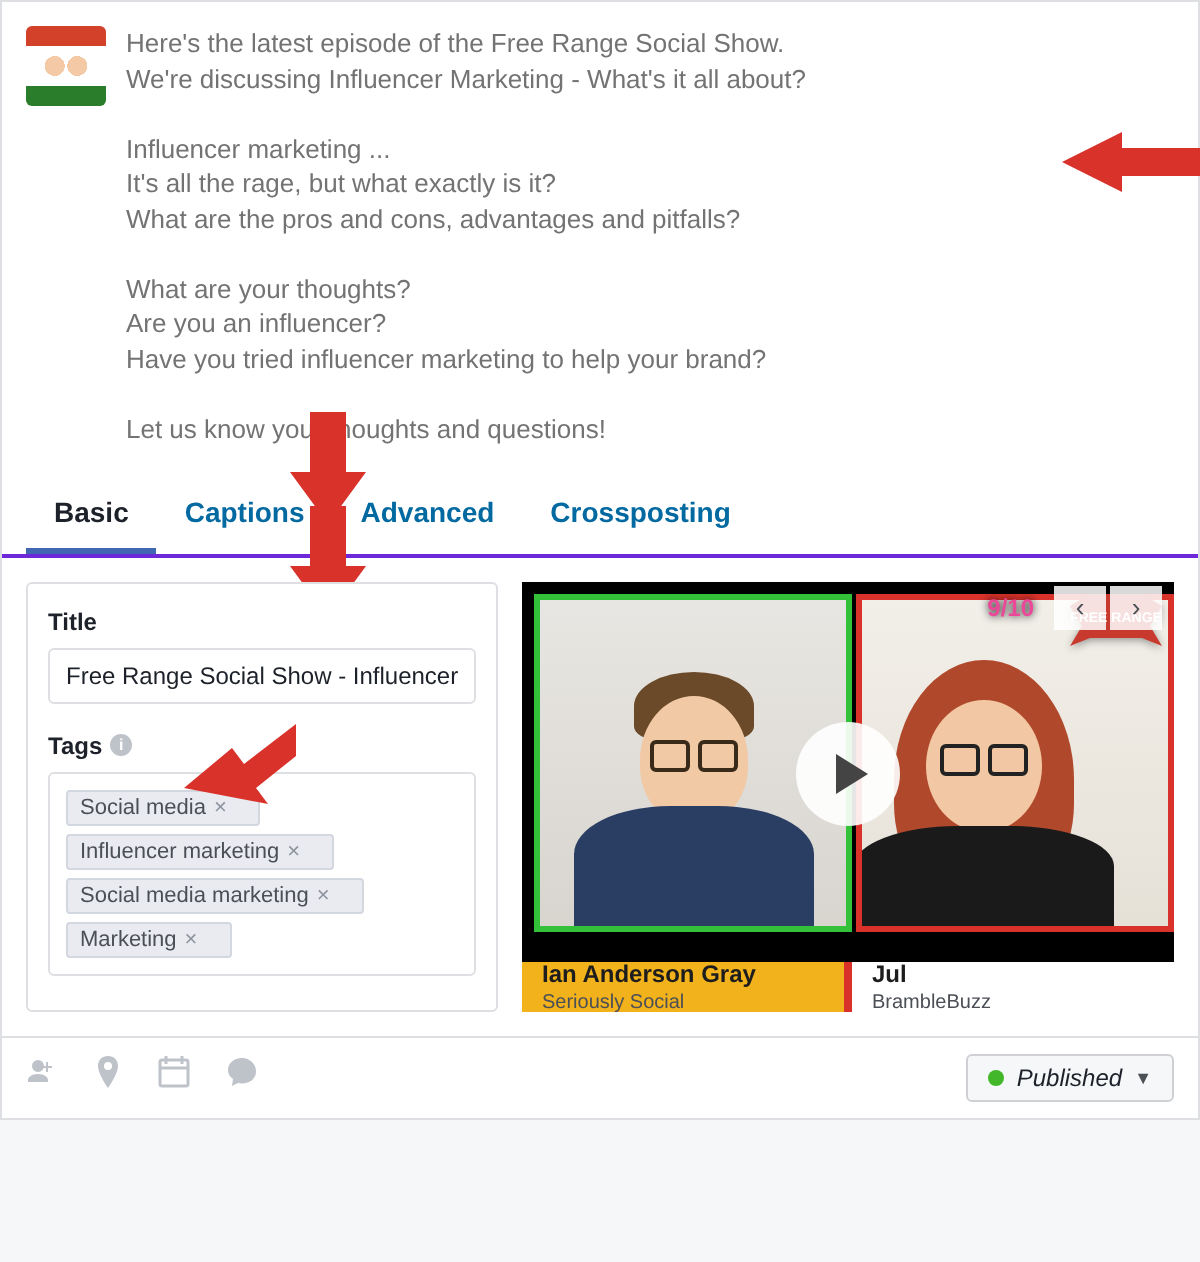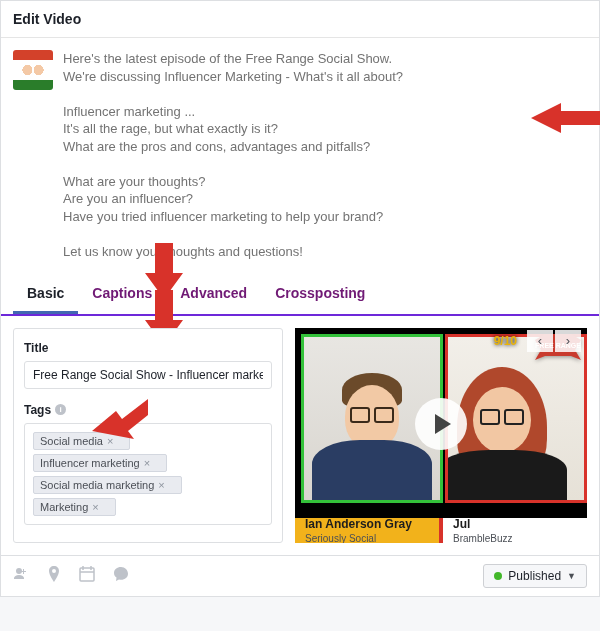--- a/index.html
+++ b/index.html
@@ -6,24 +6,24 @@
   body { font-family: Helvetica, Arial, sans-serif; font-size: 13px; color: #1d2129; background: #f6f7f9; width: 600px; }
   .modal { background: #fff; border: 1px solid #dddfe2; }
   .modal-header { padding: 10px 12px; border-bottom: 1px solid #e5e5e5; font-weight: bold; font-size: 14px; }
   .post-area { display: flex; padding: 12px; gap: 10px; position: relative; }
   .avatar { width: 40px; height: 40px; border-radius: 3px; background: linear-gradient(#d3412a 0 25%, #fff 25% 75%, #2a7d2a 75% 100%); flex-shrink: 0; position: relative; overflow: hidden; }
   .avatar::after { content:''; position:absolute; left:6px; top:10px; width:28px; height:20px; background: radial-gradient(circle at 30% 50%, #f4c9a6 0 5px, transparent 5px), radial-gradient(circle at 70% 50%, #f4c9a6 0 5px, transparent 5px); }
   .post-text { font-size: 13px; line-height: 1.35; color: #737373; white-space: pre-line; flex: 1; }
   .arrow { position: absolute; }
   .arrow svg { display: block; }
   .tabs-row { display: flex; border-bottom: 2px solid #6d28d9; padding: 0 12px; position: relative; }
-  .tab { padding: 12px 14px 10px; font-size: 14px; font-weight: bold; color: #701a75; cursor: pointer; border-bottom: 3px solid transparent; }
+  .tab { padding: 12px 14px 10px; font-size: 14px; font-weight: bold; color: #0369a1; cursor: pointer; border-bottom: 3px solid transparent; }
   .tab.active { color: #1d2129; border-bottom-color: #4267b2; }
   .editor-body { display: flex; padding: 12px; gap: 12px; background: #fff; position: relative; }
-  .left-col { width: 270px; border: 1px solid #dddfe2; border-radius: 3px; padding: 12px 10px; background: #fff; position: relative; }
+  .left-col { width: 236px; border: 1px solid #dddfe2; border-radius: 3px; padding: 12px 10px; background: #fff; position: relative; }
   .field-label { font-size: 12px; font-weight: bold; color: #1d2129; margin-bottom: 6px; display: flex; align-items: center; gap: 4px; }
   .info-icon { width: 11px; height: 11px; border-radius: 50%; background: #bec2c9; color: #fff; font-size: 8px; line-height: 11px; text-align: center; font-weight: bold; }
   .text-input { width: 100%; border: 1px solid #dddfe2; border-radius: 3px; padding: 6px 8px; font-size: 12px; color: #1d2129; margin-bottom: 14px; font-family: inherit; background:#fff; }
   .tags-box { border: 1px solid #dddfe2; border-radius: 3px; padding: 6px; min-height: 70px; }
   .tag-chip { display: inline-flex; align-items: center; background: #e9ebf0; border: 1px solid #d3d7df; border-radius: 2px; padding: 2px 16px 2px 6px; font-size: 11px; color: #4b4f56; margin: 2px; cursor: default; }
   .tag-chip .x { margin-left: 4px; color: #8d949e; font-size: 11px; cursor: pointer; }
   .preview { flex: 1; position: relative; background: #000; height: 215px; overflow: hidden; }
   .vid-frame { position: absolute; inset: 6px 0 40px 6px; display: flex; }
   .person { flex: 1; border: 3px solid #33c13a; margin-right: 2px; position: relative; background: linear-gradient(#e8e6e2,#d8d5cf); overflow:hidden;}
   .person:last-child { margin-right: 0; border-color:#d8322a; background: linear-gradient(#f2efe9,#e6e1d7);}
@@ -39,41 +39,40 @@
   .head2,.glasses2{z-index:1;}
   .glasses2 { position:absolute; left:40%; top:72px; transform:translateX(-50%); width:44px; height:12px; z-index:2;}
   .glasses2::before,.glasses2::after{content:'';position:absolute;top:0;width:16px;height:12px;border:2px solid #222;border-radius:3px;}
   .glasses2::before{left:0;} .glasses2::after{right:0;}
   .name-strip { position: absolute; bottom: 0; left: 0; right: 0; height: 25px; display: flex; }
   .name-cell { flex:1; display:flex; flex-direction:column; justify-content:center; padding-left:10px; }
   .name-cell.a { background:#f2b21b; }
   .name-cell.b { background:#ffffff; border-left:4px solid #d8322a;}
   .name-main { font-size:12px; font-weight:bold; color:#1d1d1d; }
   .name-sub { font-size:10px; color:#4b4f56; margin-top:2px;}
-  .overlay-index { position:absolute; top:6px; right:70px; color:#eab308; font-size:12px; font-weight:bold; text-shadow:0 0 4px #000; z-index:5;}
+  .overlay-index { position:absolute; top:6px; right:70px; color:#ec4899; font-size:12px; font-weight:bold; text-shadow:0 0 4px #000; z-index:5;}
   .nav-arrows { position:absolute; top:2px; right:6px; display:flex; gap:2px; z-index:5;}
   .nav-btn { width:26px; height:22px; background:rgba(255,255,255,.85); color:#4b4f56; font-size:13px; display:flex; align-items:center; justify-content:center; cursor:pointer; }
   .badge { position:absolute; top:4px; right:6px; width:46px; height:30px; z-index:4; }
   .badge svg{filter:drop-shadow(0 1px 2px rgba(0,0,0,.4));}
   .play-btn { position:absolute; left:50%; top:45%; transform:translate(-50%,-50%); width:52px; height:52px; border-radius:50%; background:rgba(255,255,255,.9); display:flex; align-items:center; justify-content:center; cursor:pointer; z-index:6;}
   .play-btn::after{content:''; border-left:16px solid #444; border-top:10px solid transparent; border-bottom:10px solid transparent; margin-left:4px;}
   .footer { border-top:1px solid #dddfe2; padding:8px 12px; display:flex; align-items:center; gap:18px; background:#fff;}
   .footer-icon { color:#bec2c9; font-size:16px; cursor:pointer; }
   .spacer { flex:1; }
-  .pub-dd { border:1px solid #ced0d4; border-radius:3px; padding:4px 10px; font-size:12px; display:flex; align-items:center; gap:6px; cursor:pointer; background:#f6f7f9;}
+  .pub-dd { border:1px solid #ced0d4; border-radius:3px; padding:4px 10px; font-size:12px; display:flex; align-items:center; gap:6px; cursor:pointer; background:#f6f7f9;font-style:italic;}
   .dot { width:8px; height:8px; border-radius:50%; background:#42b72a; }
   .caret { font-size:9px; color:#4b4f56; }
   .red-arrow { fill:#d8322a; }
 </style>
 </head>
 <body>
 
 <div class="modal">
 
-  <div class="modal-header">Edit Video</div>
 
   <div class="post-area">
     <div class="avatar"></div>
     <div class="post-text">Here's the latest episode of the Free Range Social Show.
 We're discussing Influencer Marketing - What's it all about?
 
 Influencer marketing ...
 It's all the rage, but what exactly is it?
 What are the pros and cons, advantages and pitfalls?
 

